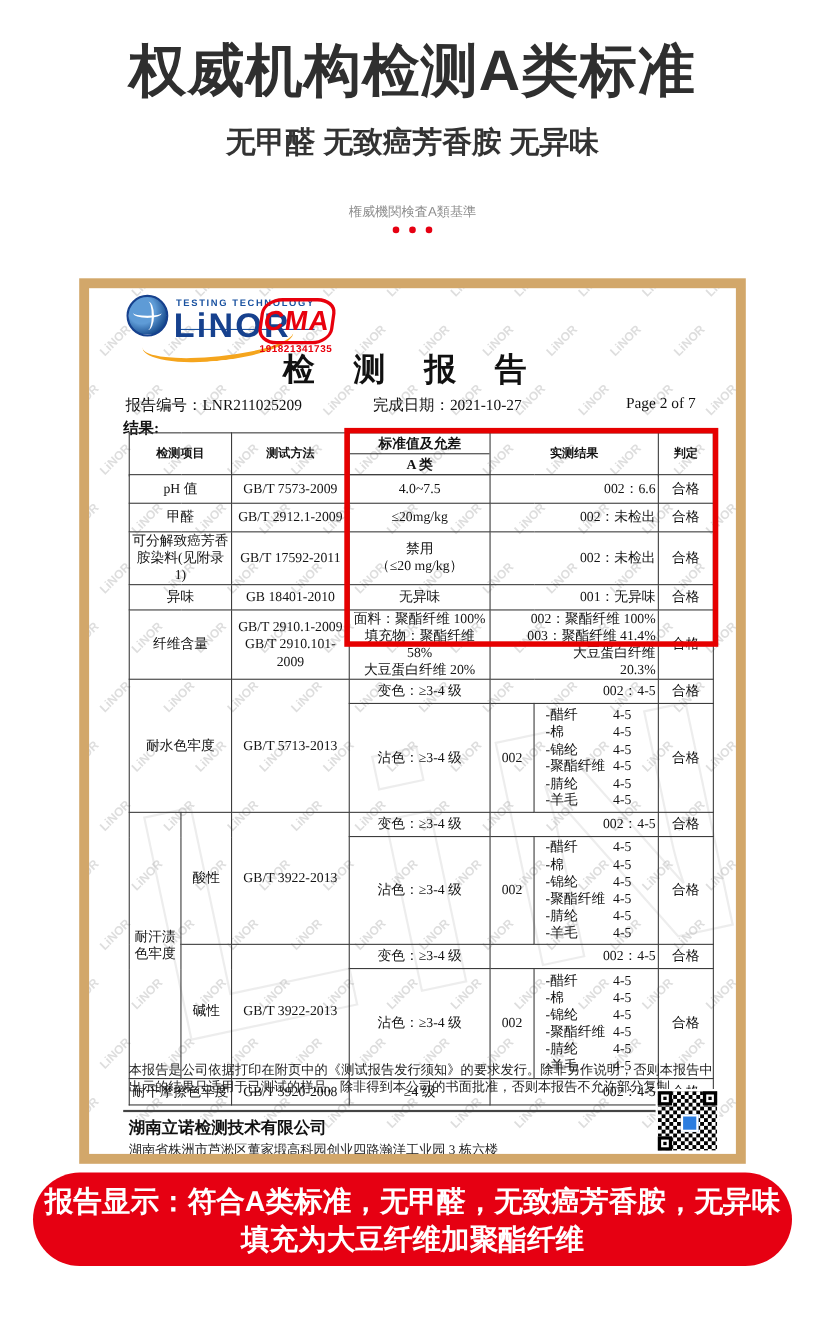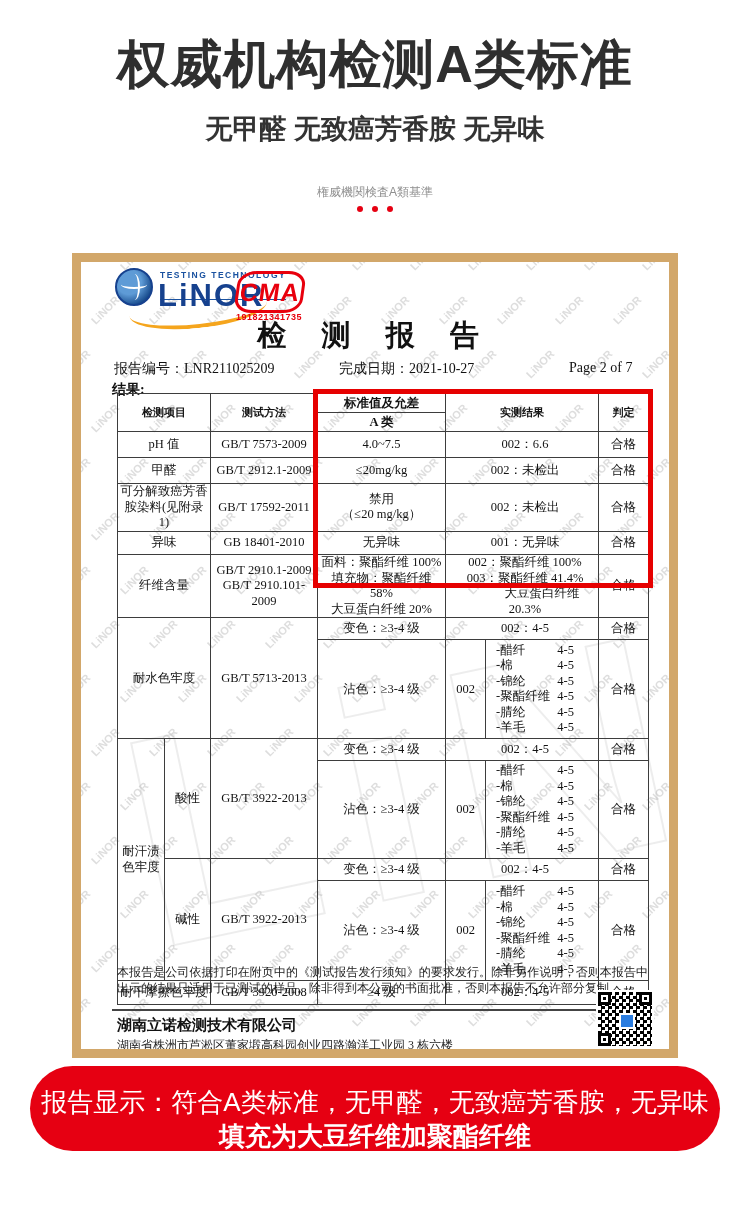--- a/index.html
+++ b/index.html
@@ -54,21 +54,21 @@
               letter-spacing:14px;color:#111;}
   .info-row{top:98px;font-size:14px;}
   .info-no{left:33px;} .info-date{left:258px;} .info-page{left:488px;}
   .results-label{left:31px;top:119px;font-size:14px;font-weight:bold;}
   
   table.report{position:absolute;left:36px;top:131px;z-index:2;border-collapse:collapse;
                table-layout:fixed;width:531px;}
   table.report td{border:1px solid #3d3d3d;text-align:center;vertical-align:middle;
                   font-size:12.5px;padding:0 2px;line-height:1.25;color:#131313;}
   table.report td.b{font-weight:bold;font-size:11px;}
-  table.report td.left{text-align:center;padding-left:8px;}
+  table.report td.left{text-align:right;padding-left:8px;}
   .hsplit{padding:0!important;}
   .hsplit .t{border-bottom:1px solid #3d3d3d;height:18px;line-height:18px;font-weight:bold;}
   .hsplit .a{height:18px;line-height:18px;font-weight:bold;}
   .fiberlist{padding:2px 0!important;}
   .fiberlist .fr{display:flex;justify-content:space-between;padding:0 24px 0 10px;
                  line-height:15.5px;text-align:left;}
   .ind{display:block;text-indent:34px;}
   .redbox{position:absolute;left:232px;top:127px;width:340px;height:199px;
           border:5px solid #e60000;z-index:3;box-sizing:border-box;pointer-events:none;}
   
@@ -82,21 +82,21 @@
       background-size:7px 7px;outline:2px solid #fff;}
   .qr .eye{position:absolute;width:13px;height:13px;border:3px solid #000;background:#fff;box-sizing:border-box;}
   .qr .eye i{position:absolute;left:2px;top:2px;width:3px;height:3px;background:#000;display:block;}
   .qr .e1{left:0;top:0;} .qr .e2{right:0;top:0;} .qr .e3{left:0;bottom:0;}
   .qr .logo{position:absolute;left:21px;top:21px;width:12px;height:12px;background:#2b7de0;
             border:2px solid #fff;box-sizing:content-box;}
   
   .banner{position:absolute;left:30px;top:1066px;width:690px;height:85px;background:#e60012;
           border-radius:44px;color:#fff;text-align:center;
           font-family:"Liberation Sans","DejaVu Sans",sans-serif;}
-  .banner .l1{padding-top:19px;font-size:26px;font-weight:normal;line-height:34px;}
+  .banner .l1{padding-top:9px;font-size:26px;font-weight:bold;line-height:34px;}
   .banner .l2{font-size:26px;font-weight:bold;line-height:34px;}
 </style>
 </head>
 <body>
 
 <div class="page">
 
   <div class="hero-title">权威机构检测A类标准</div>
   <div class="hero-sub1">无甲醛 无致癌芳香胺 无异味</div>
   <div class="hero-cap">権威機関検査A類基準</div>

